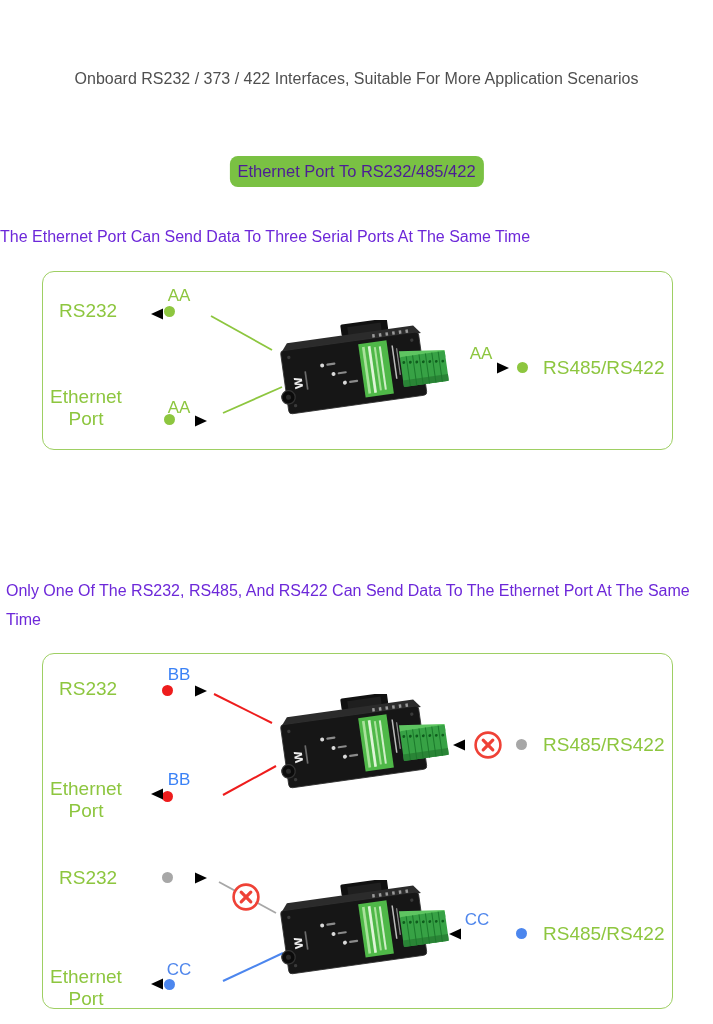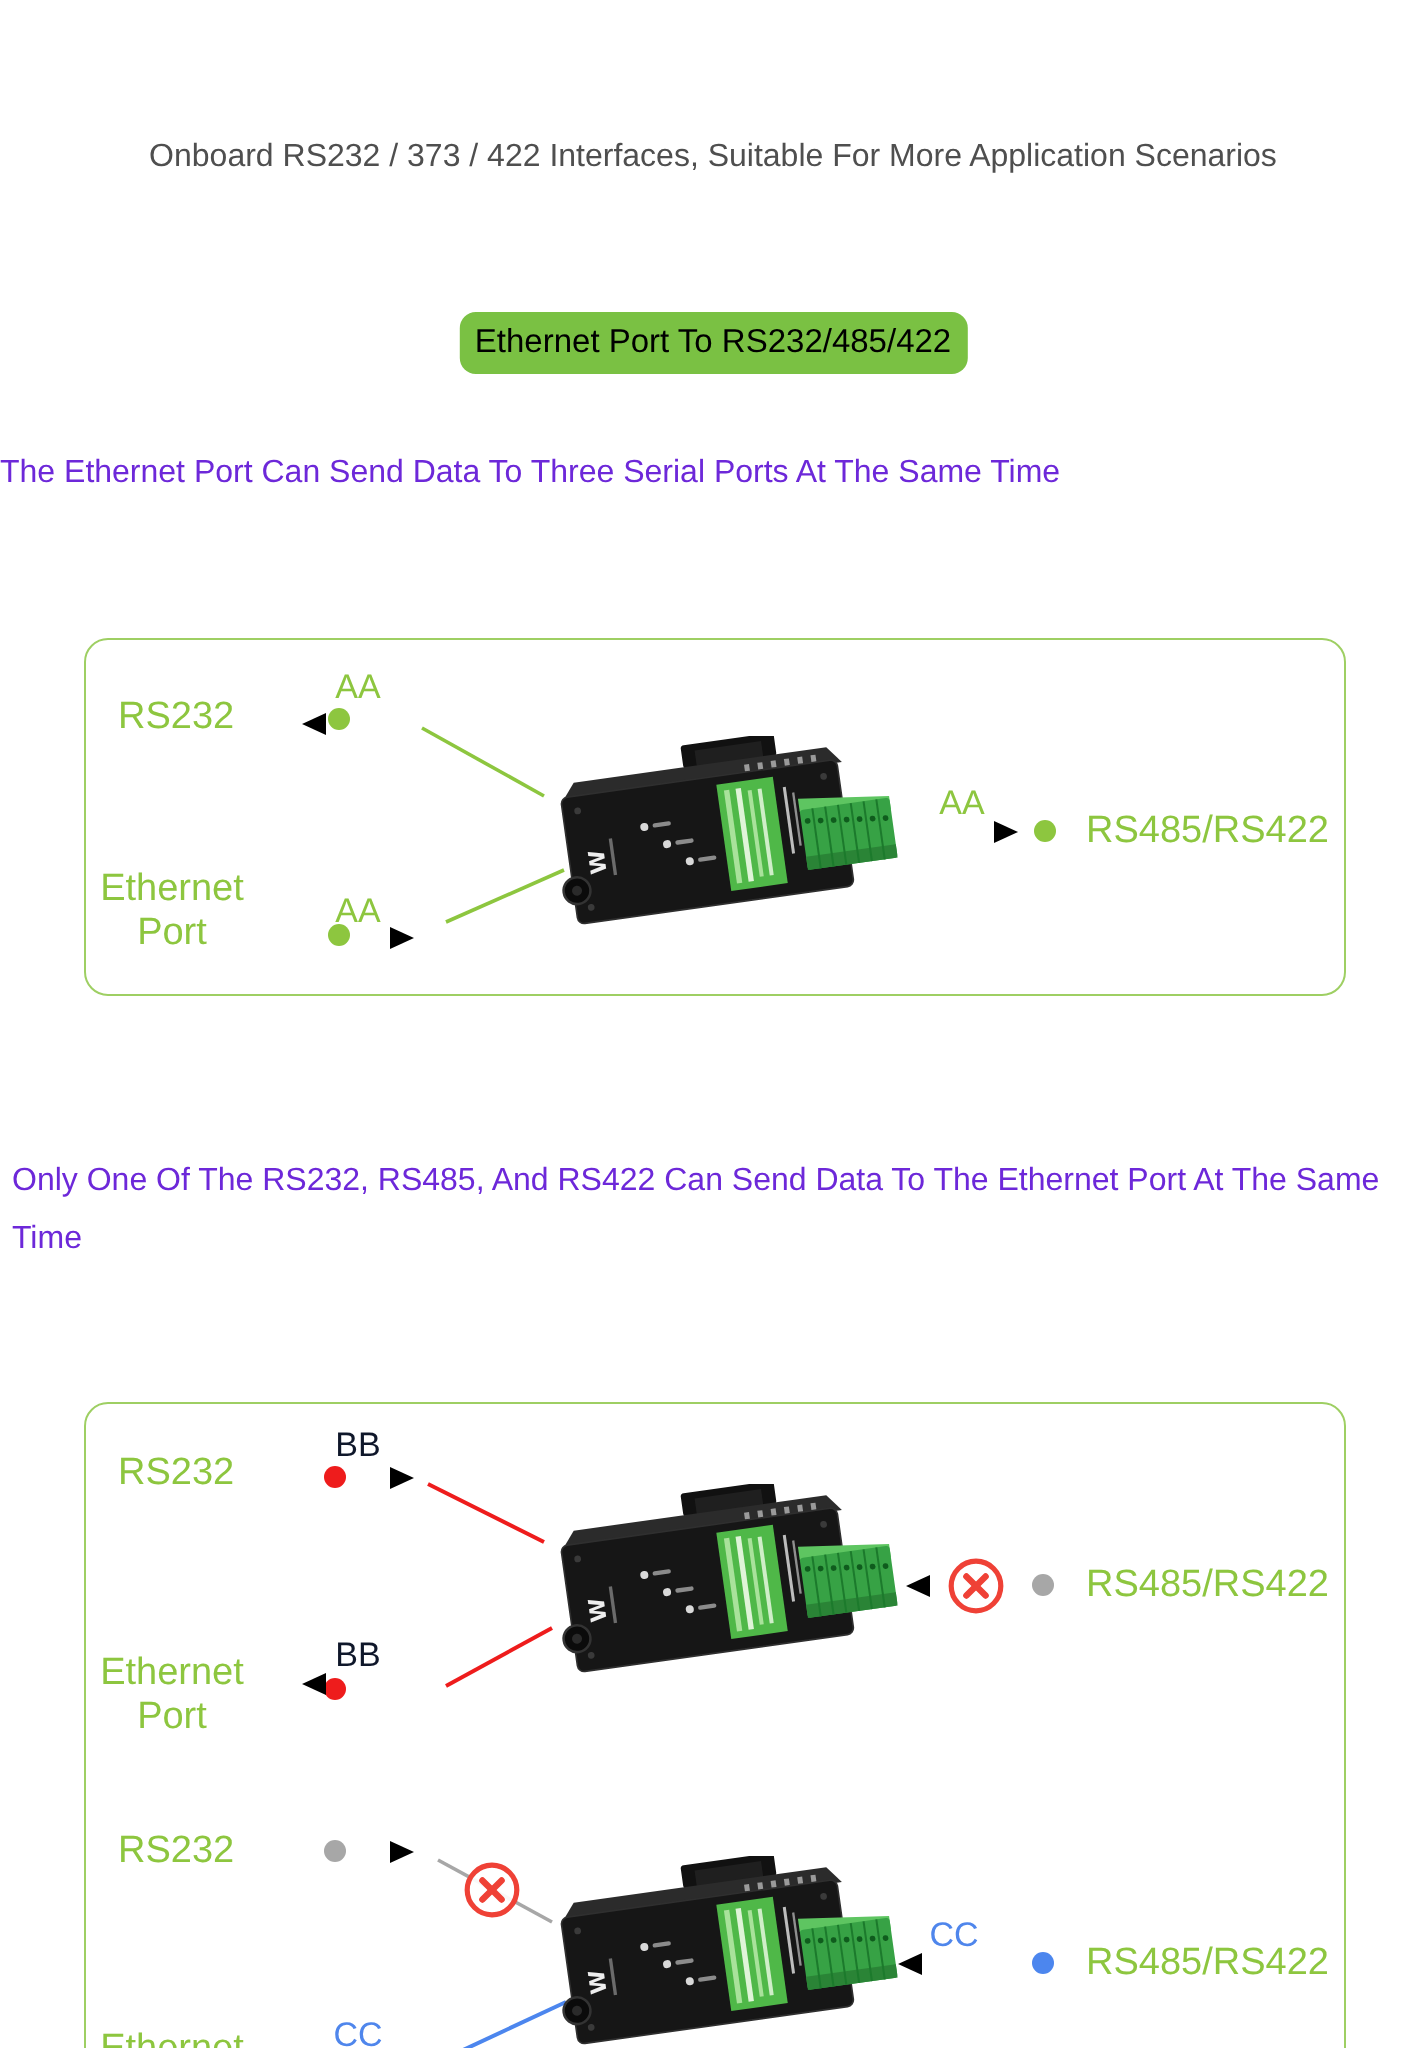--- a/index.html
+++ b/index.html
@@ -10,41 +10,41 @@
   .page-title{
     position:absolute;top:4px;left:0;right:0;text-align:center;
     font-size:31px;font-weight:500;color:#4f4f4f;letter-spacing:.2px;
   }
   .page-subtitle{
     position:absolute;top:70px;left:0;right:0;text-align:center;
     font-size:16px;color:#4f4f4f;
   }
   .badge{
     position:absolute;left:50%;transform:translateX(-50%);
-    background:#7ac143;color:#000000;font-size:16.5px;
+    background:#7ac143;color:#4c1d95;font-size:16.5px;
     border-radius:8px;white-space:nowrap;padding:0 8px;
   }
   #badge1{top:156px;line-height:31px;}
   #badge2{top:507px;line-height:32px;}
   .para{
     position:absolute;text-align:left;font-size:16px;color:#6d28d9;line-height:29px;
   }
   #para1{top:222px;left:0;right:0;}
   #para2{top:576px;left:6px;right:6px;}
   .diagram{
     position:absolute;left:42px;width:629px;
-    border:1.5px solid #9ecf63;border-radius:12px;background:#fff;margin-top:48px;
+    border:1.5px solid #9ecf63;border-radius:12px;background:#fff;
   }
   #diagram1{top:271px;height:177px;}
   #diagram2{top:653px;height:354px;}
   .connectors{position:absolute;left:0;top:0;width:100%;height:100%;pointer-events:none;}
   .nlabel{position:absolute;font-size:19px;color:#8dc63f;white-space:nowrap;}
   .nlabel.two{text-align:center;line-height:22px;}
   .flabel{position:absolute;font-size:17px;width:56px;text-align:center;line-height:20px;}
-  .c-green{color:#8dc63f}.c-red{color:#0f172a}.c-blue{color:#4f86ec}.c-gray{color:#9e9e9e}
+  .c-green{color:#8dc63f}.c-red{color:#3b82f6}.c-blue{color:#4f86ec}.c-gray{color:#9e9e9e}
   .dot{position:absolute;width:11px;height:11px;border-radius:50%;}
   .dot.green{background:#8dc63f}.dot.red{background:#ee1c1c}
   .dot.gray{background:#a7a7a7}.dot.blue{background:#4c86ee}
   .harrow{position:absolute;width:56px;height:14px;}
   .harrow svg{display:block;width:100%;height:100%;overflow:visible;}
   .harrow.left svg{transform:scaleX(-1);}
   .device{position:absolute;width:178px;height:99px;}
   .device svg{display:block;width:100%;height:100%;}
   .xbadge{position:absolute;width:30px;height:30px;}
   .hidden-defs{position:absolute;width:0;height:0;overflow:hidden;}

